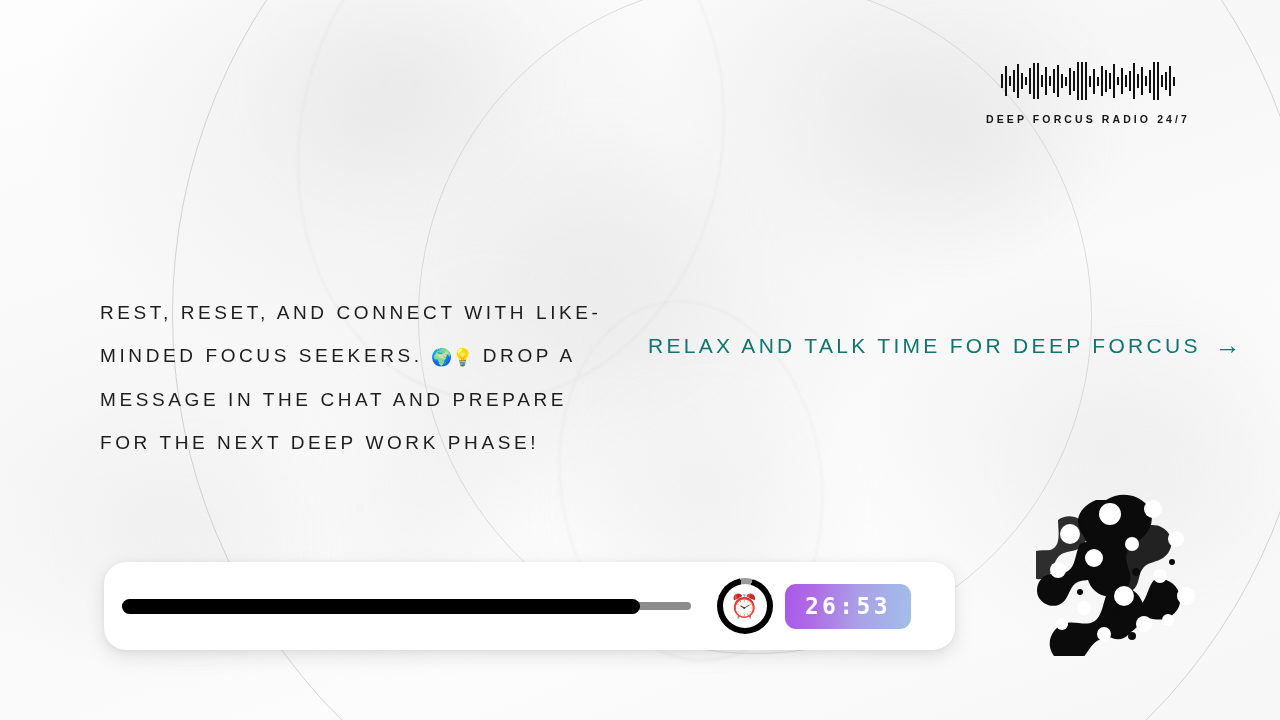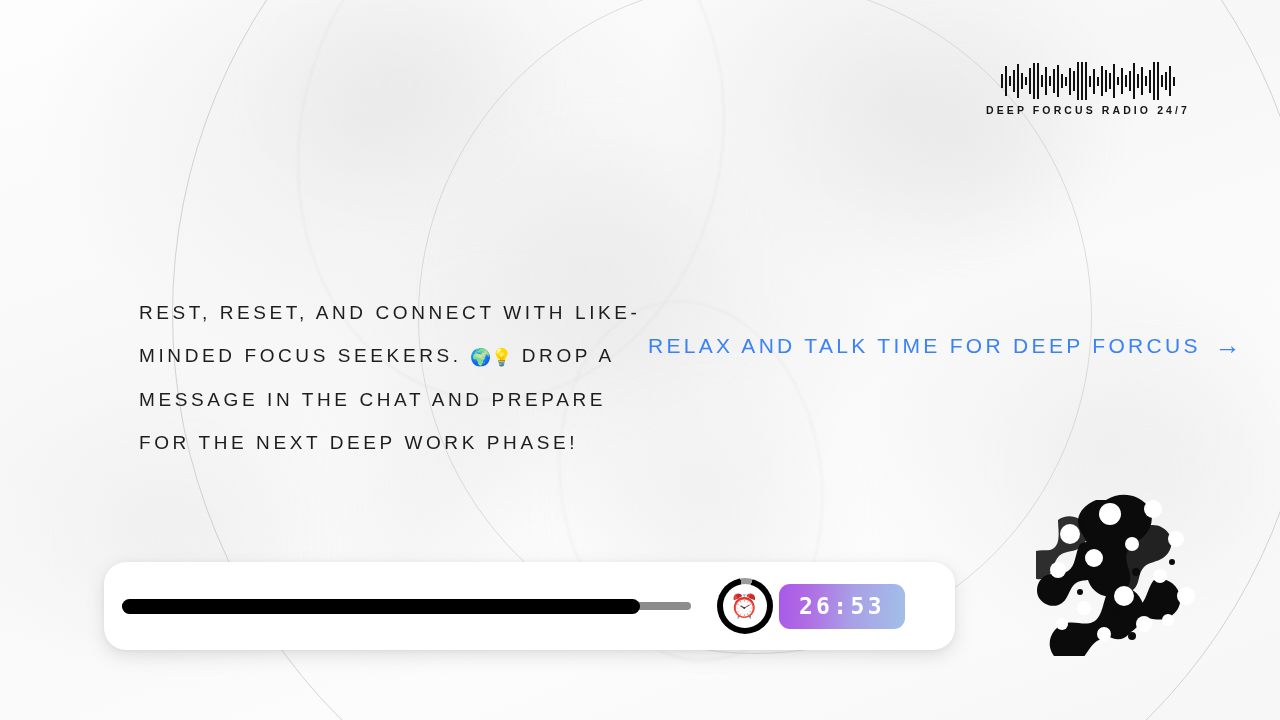--- a/index.html
+++ b/index.html
@@ -98,20 +98,21 @@
     height: 46px;
     gap: 2px;
   }
   .waveform i {
     display: block;
     width: 2px;
     background: #111111;
     border-radius: 0;
   }
   .logo-caption {
+    margin-top: 9px;
     font-size: 10.5px;
     font-weight: bold;
     letter-spacing: 3.1px;
     color: #151515;
     white-space: nowrap;
   }
 
   
   .headline {
     position: absolute;
@@ -126,36 +127,35 @@
   .body-copy {
     position: absolute;
     left: 100px;
     top: 292px;
     width: 520px;
     font-size: 19px;
     font-weight: 300;
     letter-spacing: 3.6px;
     line-height: 42.5px;
     color: #1d1d1f;
-    margin-left: 39px;
   }
   .body-copy .emoji {
     letter-spacing: 0;
     font-size: 17px;
     vertical-align: -1px;
   }
 
   .tagline {
     position: absolute;
     left: 648px;
     top: 333px;
     font-size: 21px;
     font-weight: 300;
     letter-spacing: 3.3px;
-    color: #3b82f6;
+    color: #0f766e;
     white-space: nowrap;
     display: flex;
     align-items: center;
   }
   .tagline .arrow {
     margin-left: 14px;
     letter-spacing: 0;
     font-size: 26px;
     line-height: 1;
     position: relative;
@@ -227,21 +227,21 @@
     inset: 0;
     display: flex;
     align-items: center;
     justify-content: center;
     font-size: 23px;
     line-height: 1;
     color: #000000;
   }
 
   .timer-badge {
-    margin-left: 6px;
+    margin-left: 12px;
     width: 126px;
     height: 45px;
     border-radius: 11px;
     background: linear-gradient(95deg, #a85ae8 0%, #b06ae4 22%, #a9a0e6 58%, #a2bfe8 100%);
     display: flex;
     align-items: center;
     justify-content: center;
     cursor: pointer;
     flex: none;
   }

